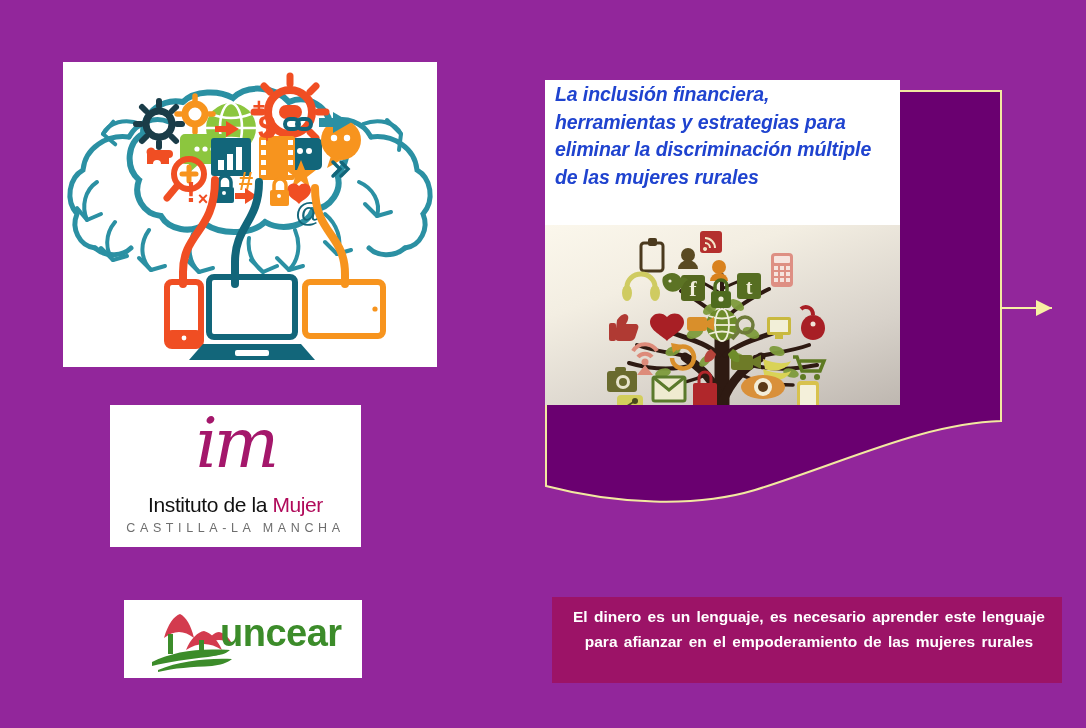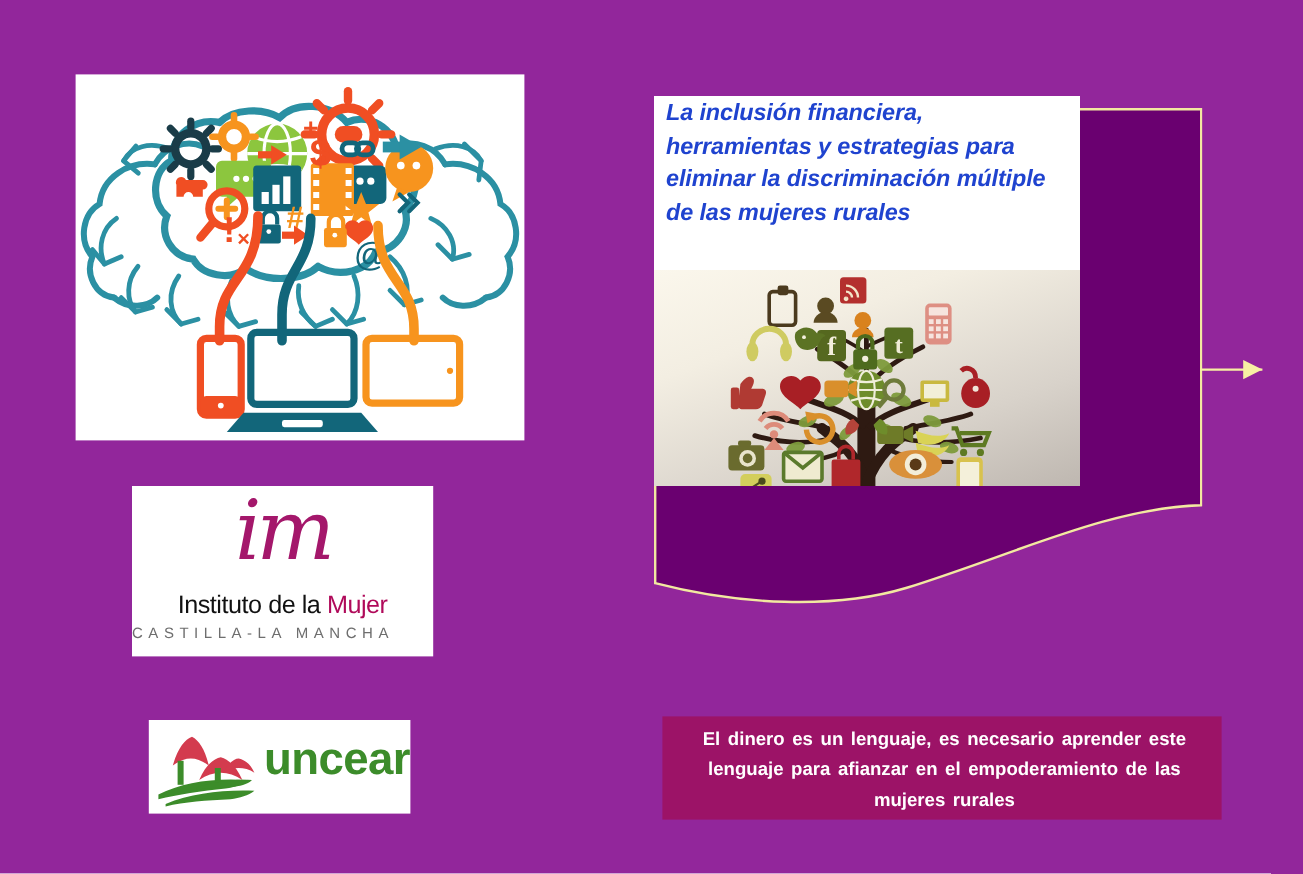--- a/index.html
+++ b/index.html
@@ -52,21 +52,21 @@
     width: 355px; height: 180px;
     background: linear-gradient(160deg, #FBF7EC 0%, #F3EEE2 30%, #D8D2CA 70%, #BEB7B0 100%);
     overflow: hidden;
   }
   #tree-image svg { display: block; width: 100%; height: 100%; }
 
   
   #quote-banner {
     position: absolute;
     left: 552px; top: 597px;
-    width: 466px; height: 86px;
+    width: 510px; height: 86px;
     background: #9C1367;
     color: #FFFFFF;
     font-size: 15.5px;
     font-weight: bold;
     line-height: 1.63;
     text-align: center;
     box-sizing: border-box;
     padding: 7px 10px 0 14px;
     word-spacing: 2px;
   }
@@ -107,33 +107,35 @@
     font-size: 21px;
     font-weight: normal;
     color: #111111;
     letter-spacing: -0.4px;
     white-space: nowrap;
   }
   .inst-line1 .mujer { color: #B00A5A; }
   .inst-line2 {
     position: absolute;
     left: 0; right: 0; top: 116px;
+    text-align: center;
     font-size: 12.5px;
     color: #6E6E6E;
     letter-spacing: 4.6px;
     white-space: nowrap;
   }
 
   
   #logo-uncear {
     position: absolute;
     left: 124px; top: 600px;
     width: 218px; height: 78px;
     background: #FFFFFF;
     overflow: hidden;
+    padding-left: 20px;
   }
   #logo-uncear svg { display: block; width: 100%; height: 100%; }
   .uncear-word {
     position: absolute;
     left: 96px; top: 14px;
     color: #3C8C2A;
     font-size: 38px;
     font-weight: bold;
     letter-spacing: -0.5px;
     line-height: 1;

